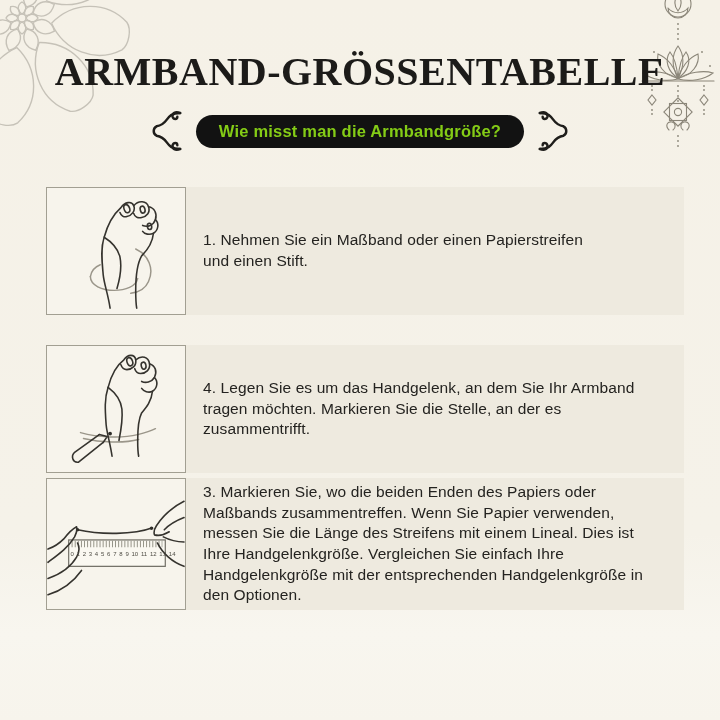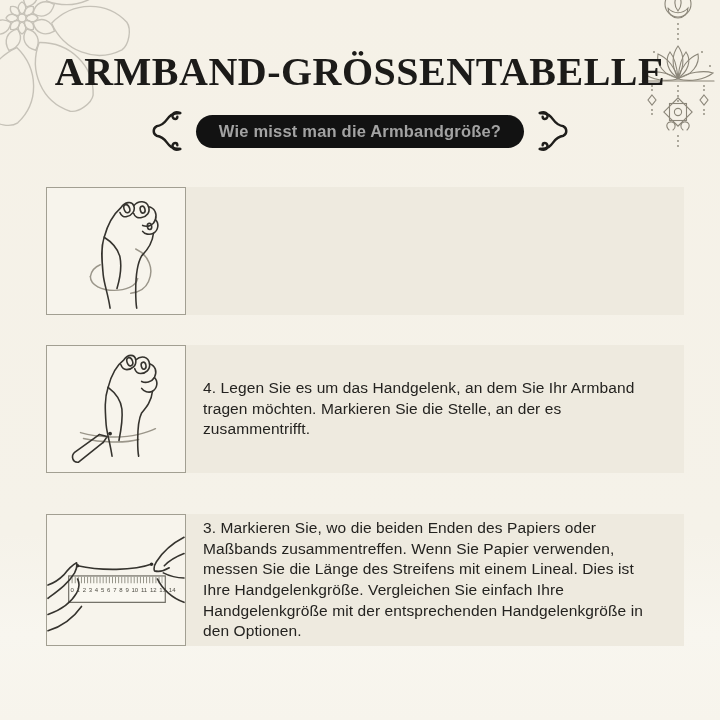--- a/index.html
+++ b/index.html
@@ -11,32 +11,32 @@
   .page-title{
     position:absolute;top:48px;left:0;right:0;text-align:center;
     font-family:"Liberation Serif",serif;font-weight:700;font-size:40px;
     letter-spacing:.5px;color:#1c1b19;
   }
   .badge-row{
     position:absolute;top:109px;left:0;right:0;
     display:flex;justify-content:center;align-items:center;gap:13px;
   }
   .badge{
-    background:#121212;color:#a3a3a3;border-radius:17px;
+    background:#121212;color:#84cc16;border-radius:17px;
     padding:7px 23px;font-size:16.5px;font-weight:700;letter-spacing:.2px;
     white-space:nowrap;
   }
   .flourish svg{display:block;}
   .step-row{
     position:absolute;left:46px;width:638px;display:flex;
     background:#eeeadf;
   }
   .row-1{top:187px;height:128px;}
   .row-2{top:345px;height:128px;}
-  .row-3{top:514px;height:132px;}
+  .row-3{top:478px;height:132px;}
   .illus{
     flex:none;width:140px;box-sizing:border-box;position:relative;
     border:1px solid #a29f92;background:#f7f4ec;
   }
   .illus svg{display:block;width:100%;height:100%;}
   .ink{stroke:#35332e;stroke-width:1.6;fill:none;stroke-linecap:round;stroke-linejoin:round;}
   .soft{stroke:#9b968a;stroke-width:1.5;fill:none;stroke-linecap:round;}
   .rul{stroke:#6f6d64;stroke-width:1.2;fill:#faf8f1;}
   .ticks{stroke:#8a887c;stroke-width:6.5;stroke-dasharray:.9 2.25;}
   .step-text{
@@ -166,20 +166,22 @@
       <ellipse class="ink" cx="81" cy="21" rx="2.8" ry="4.2" transform="rotate(-22 81 21)"></ellipse>
       <path class="ink" d="M88,18 C93,12 101,13 103,19 C105,25 101,29 96,30 C92,31 89,29 88,26"></path>
       <ellipse class="ink" cx="97" cy="22" rx="2.4" ry="3.6" transform="rotate(-15 97 22)"></ellipse>
       <path class="ink" d="M103,19 C109,20 112,26 110,32 C108,38 102,40 97,38"></path>
       <path class="ink" d="M110,32 C114,36 113,43 108,46 C104,48 99,47 97,44"></path>
       <ellipse class="ink" cx="104" cy="39" rx="2.2" ry="3.2" transform="rotate(-8 104 39)"></ellipse>
       <path class="ink" d="M108,46 C107,56 102,63 96,69 C92,76 90,90 90,104 C90,110 90,116 91,122"></path>
       <path class="ink" d="M58,50 C66,55 72,62 74,70 C76,80 74,92 71,102"></path>
     </svg>
   </div>
+  <div class="step-text">1. Nehmen Sie ein Maßband oder einen Papierstreifen
+und einen Stift.</div>
 </div>
 
 <div class="step-row row-2">
   <div class="illus">
     <svg viewBox="0 0 140 128" preserveAspectRatio="none">
       <path class="soft" d="M34,88 C52,93 76,94 92,90 C100,88 106,86 110,84"></path>
       <path class="soft" d="M37,94 C54,98 78,99 93,95"></path>
       <path class="ink" d="M66,112 C64,98 61,90 60,80 C59,66 58,54 62,42 C65,30 70,20 78,14 C82,8 89,8 90,14 C91,20 86,24 81,24 C78,24 76,22 75,19"></path>
       <ellipse class="ink" cx="84" cy="16" rx="2.8" ry="4.2" transform="rotate(-20 84 16)"></ellipse>
       <path class="ink" d="M90,14 C96,9 103,11 104,18 C105,24 100,28 95,28 C92,28 90,26 89,23"></path>

